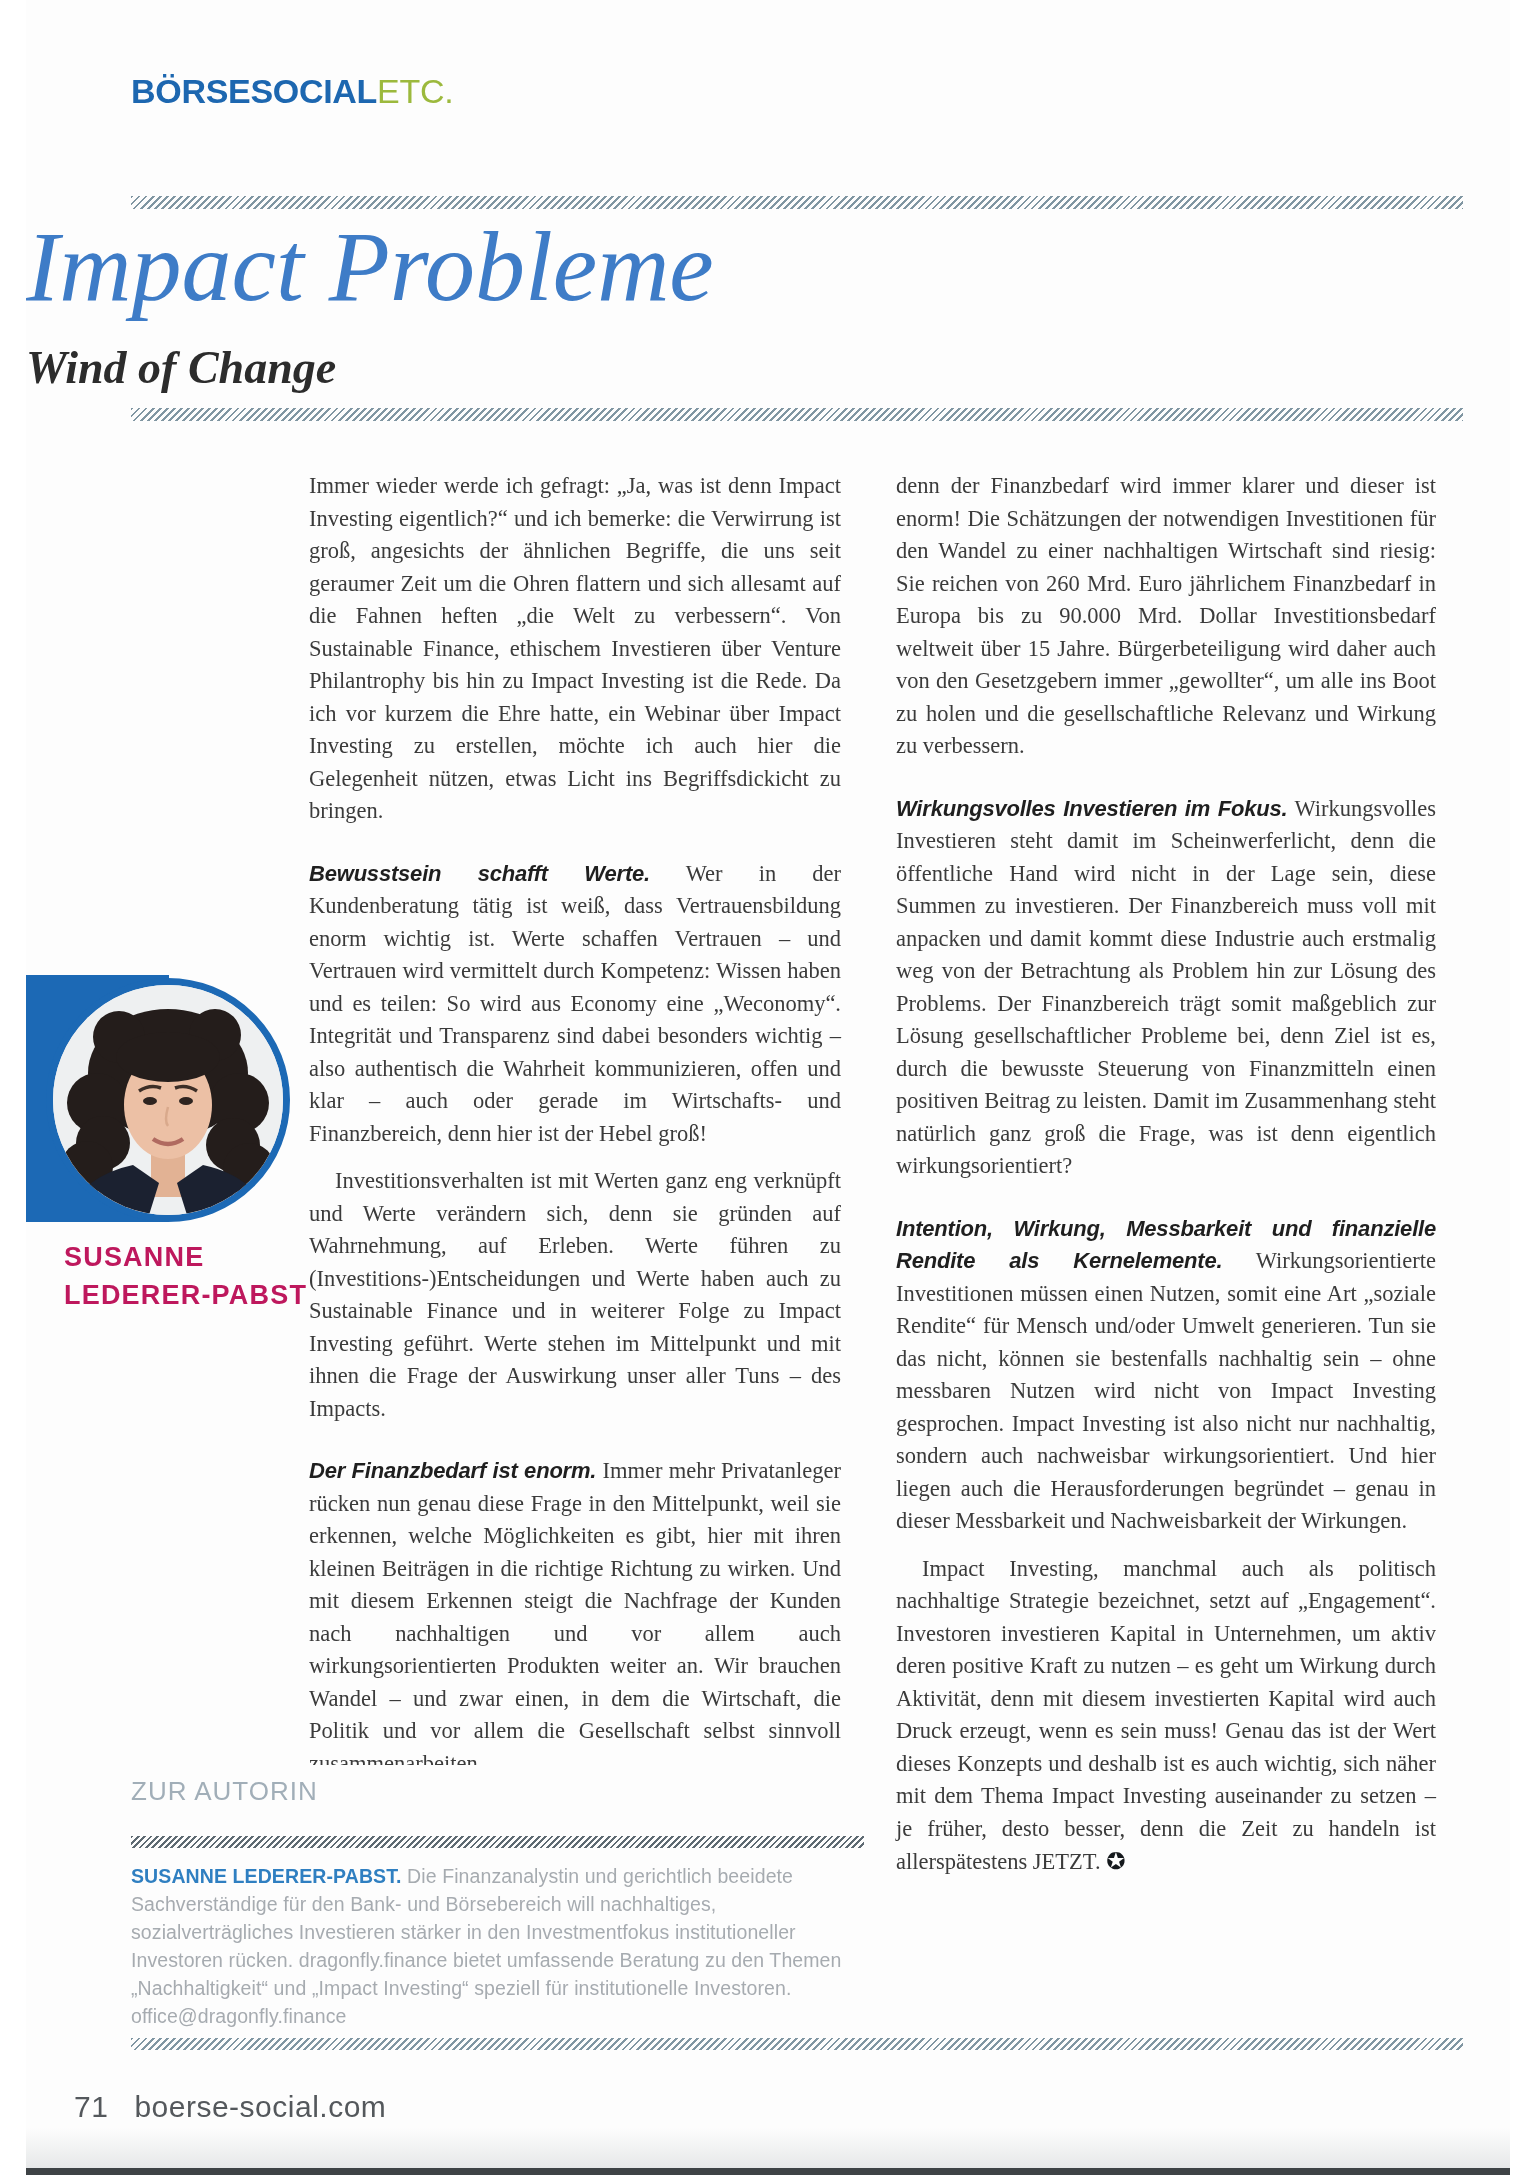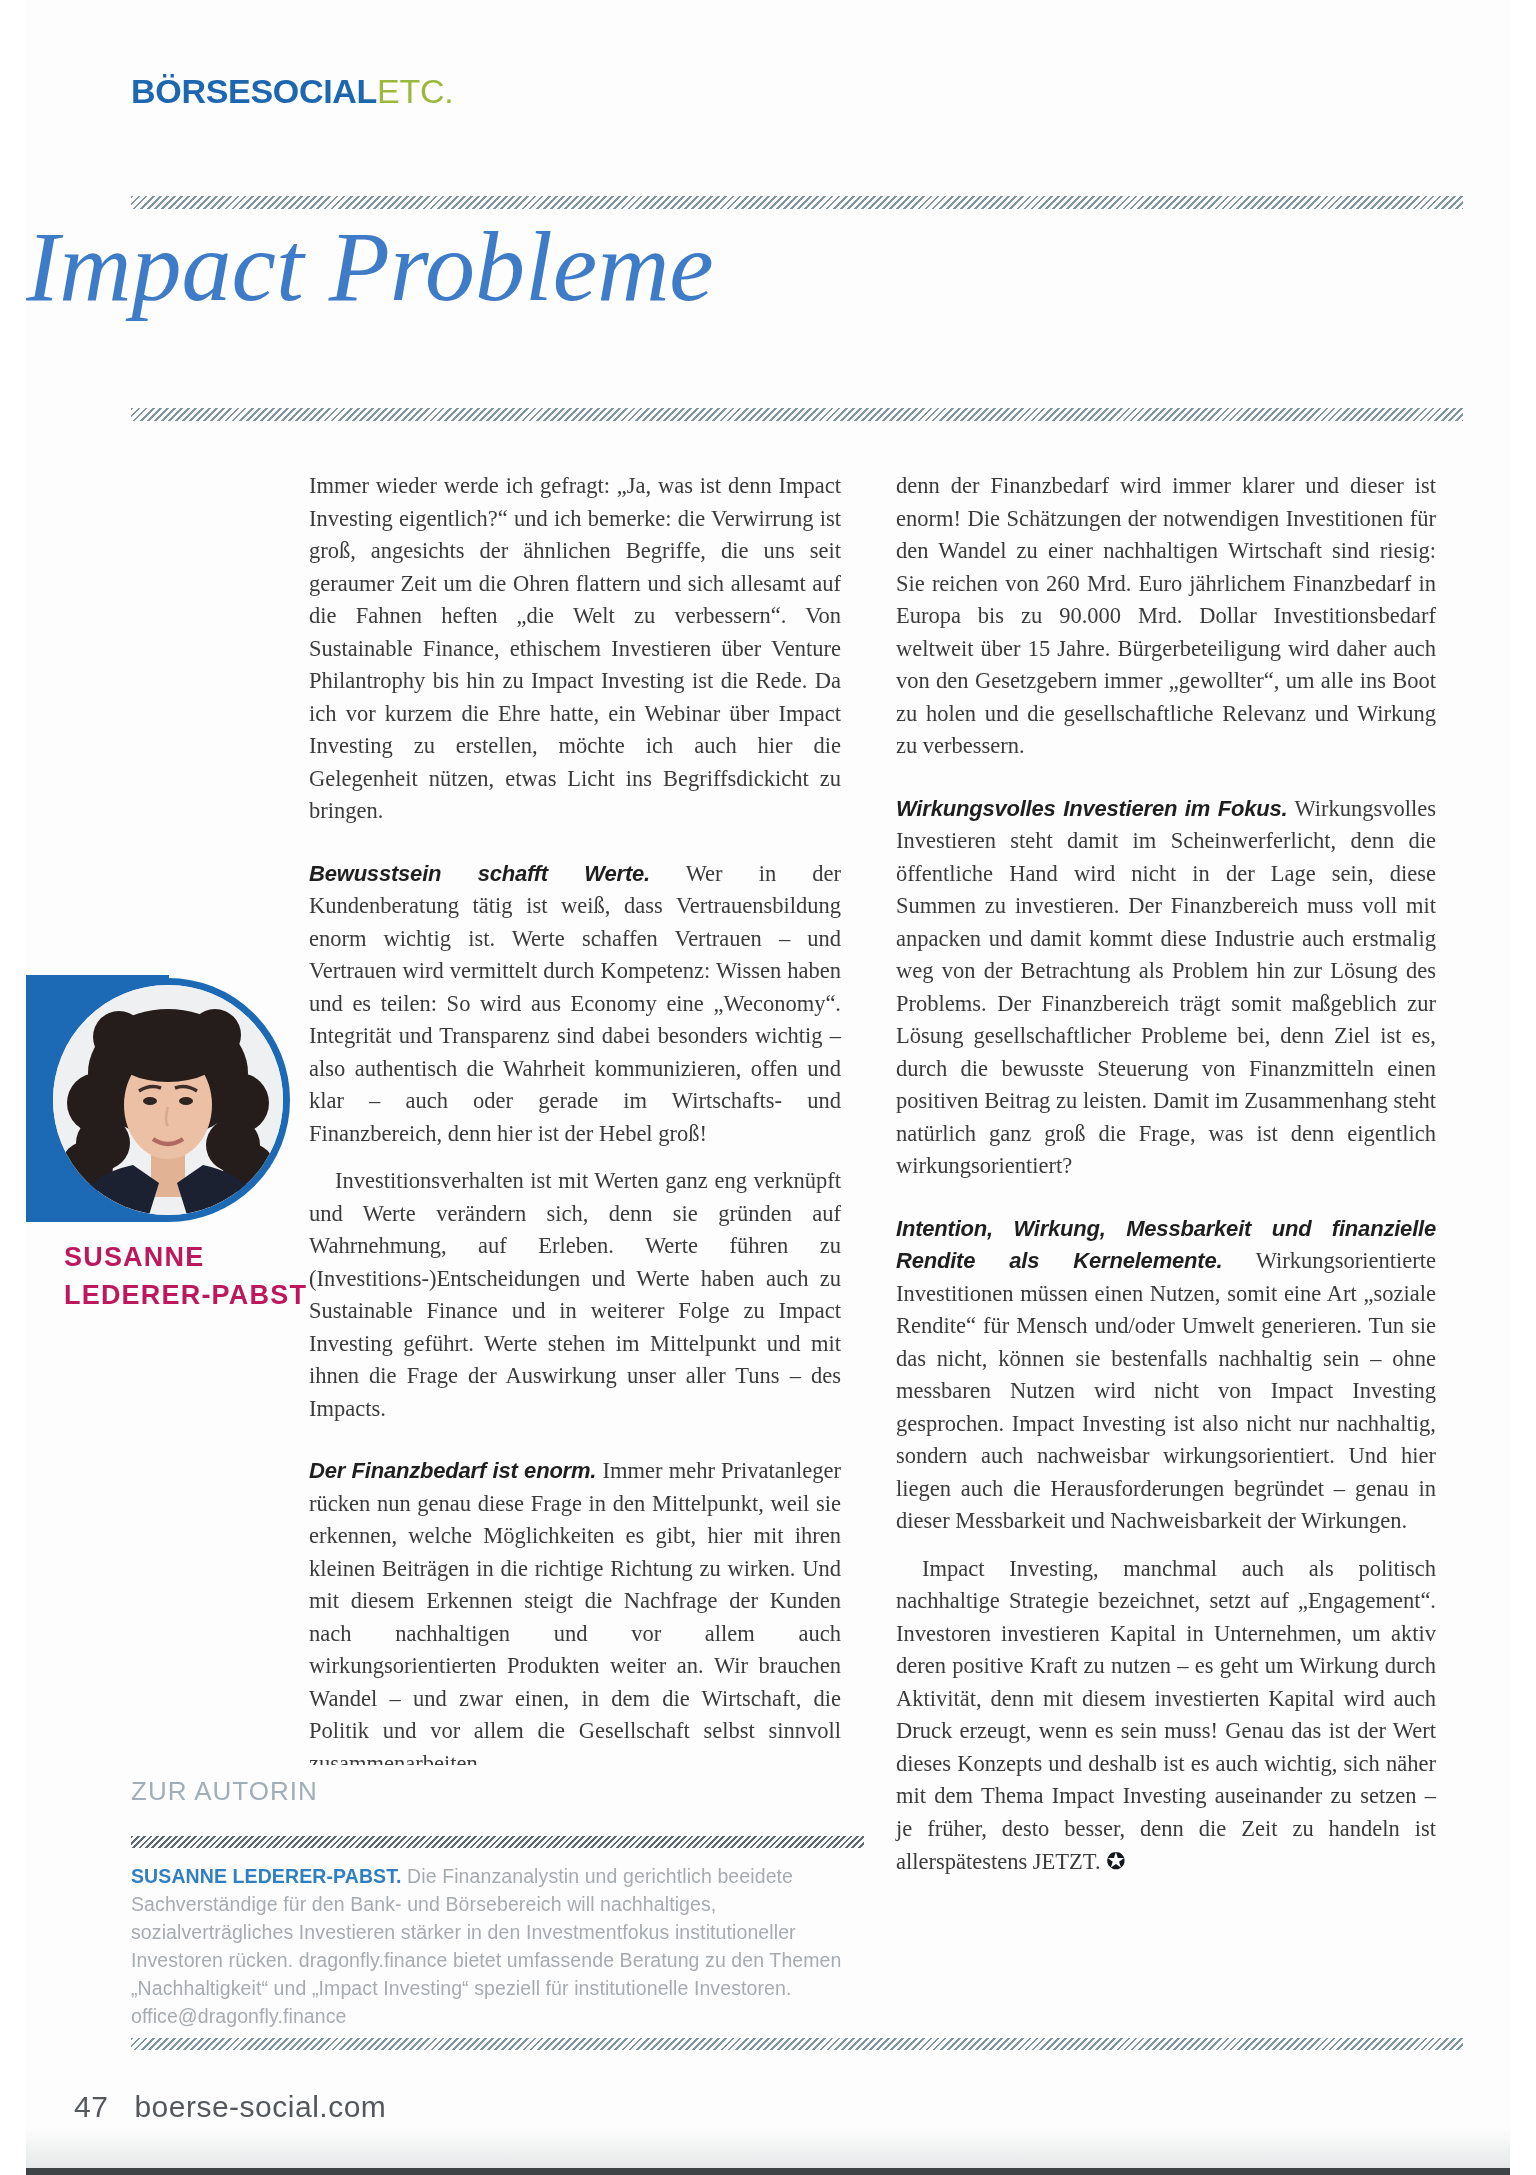--- a/index.html
+++ b/index.html
@@ -59,20 +59,21 @@
 <body>
 
 <div class="page">
 
   <div class="brand">
     <span class="primary">BÖRSESOCIAL</span><span class="secondary">ETC.</span>
   </div>
 
   <div class="hatch wide" id="bar-top"></div>
   <h1 class="article-title">Impact Probleme</h1>
+  <h2 class="article-subtitle">Wind of Change</h2>
   <div class="hatch wide" id="bar-title-bottom"></div>
 
   <section class="col" id="col-left" lang="de">
     <p><b class="runin"></b> <span>Immer wieder werde ich gefragt: „Ja, was ist denn Impact Investing eigentlich?“ und ich bemerke: die Verwirrung ist groß, angesichts der ähnlichen Begriffe, die uns seit geraumer Zeit um die Ohren flattern und sich allesamt auf die Fahnen heften „die Welt zu verbessern“. Von Sustainable Finance, ethischem Investieren über Venture Philantrophy bis hin zu Impact Investing ist die Rede. Da ich vor kurzem die Ehre hatte, ein Webinar über Impact Investing zu erstellen, möchte ich auch hier die Gelegenheit nützen, etwas Licht ins Begriffsdickicht zu bringen.</span></p>
     <p class="gap"><b class="runin">Bewusstsein schafft Werte.</b> <span>Wer in der Kundenberatung tätig ist weiß, dass Vertrauensbildung enorm wichtig ist. Werte schaffen Vertrauen – und Vertrauen wird vermittelt durch Kompetenz: Wissen haben und es teilen: So wird aus Economy eine „Weconomy“. Integrität und Transparenz sind dabei besonders wichtig – also authentisch die Wahrheit kommunizieren, offen und klar – auch oder gerade im Wirtschafts- und Finanzbereich, denn hier ist der Hebel groß!</span></p>
     <p class="indent"><b class="runin"></b> <span>Investitionsverhalten ist mit Werten ganz eng verknüpft und Werte verändern sich, denn sie gründen auf Wahrnehmung, auf Erleben. Werte führen zu (Investitions-)Entscheidungen und Werte haben auch zu Sustainable Finance und in weiterer Folge zu Impact Investing geführt. Werte stehen im Mittelpunkt und mit ihnen die Frage der Auswirkung unser aller Tuns – des Impacts.</span></p>
     <p class="gap"><b class="runin">Der Finanzbedarf ist enorm.</b> <span>Immer mehr Privatanleger rücken nun genau diese Frage in den Mittelpunkt, weil sie erkennen, welche Möglichkeiten es gibt, hier mit ihren kleinen Beiträgen in die richtige Richtung zu wirken. Und mit diesem Erkennen steigt die Nachfrage der Kunden nach nachhaltigen und vor allem auch wirkungsorientierten Produkten weiter an. Wir brauchen Wandel – und zwar einen, in dem die Wirtschaft, die Politik und vor allem die Gesellschaft selbst sinnvoll zusammenarbeiten,</span></p>
   </section>
 
   <section class="col" id="col-right" lang="de">
@@ -122,18 +123,18 @@
 
   <h3 class="about-heading">ZUR AUTORIN</h3>
   <div class="hatch dark" id="bar-about"></div>
   <p class="about-body" lang="de">
     <span class="about-lead">SUSANNE LEDERER-PABST.</span>
     <span>Die Finanzanalystin und gerichtlich beeidete Sachverständige für den Bank- und Börsebereich will nachhaltiges, sozialverträgliches Investieren stärker in den Investmentfokus institutioneller Investoren rücken. dragonfly.finance bietet umfassende Beratung zu den Themen „Nachhaltigkeit“ und „Impact Investing“ speziell für institutionelle Investoren. office@dragonfly.finance</span>
   </p>
 
   <div class="hatch wide" id="bar-bottom"></div>
   <div class="footer">
-    <span>47</span><span class="site">boerse-social.com</span>
+    <span>71</span><span class="site">boerse-social.com</span>
   </div>
   <div class="bottom-shade"></div>
   <div class="bottom-edge"></div>
 
 </div>
 
 </body></html>

